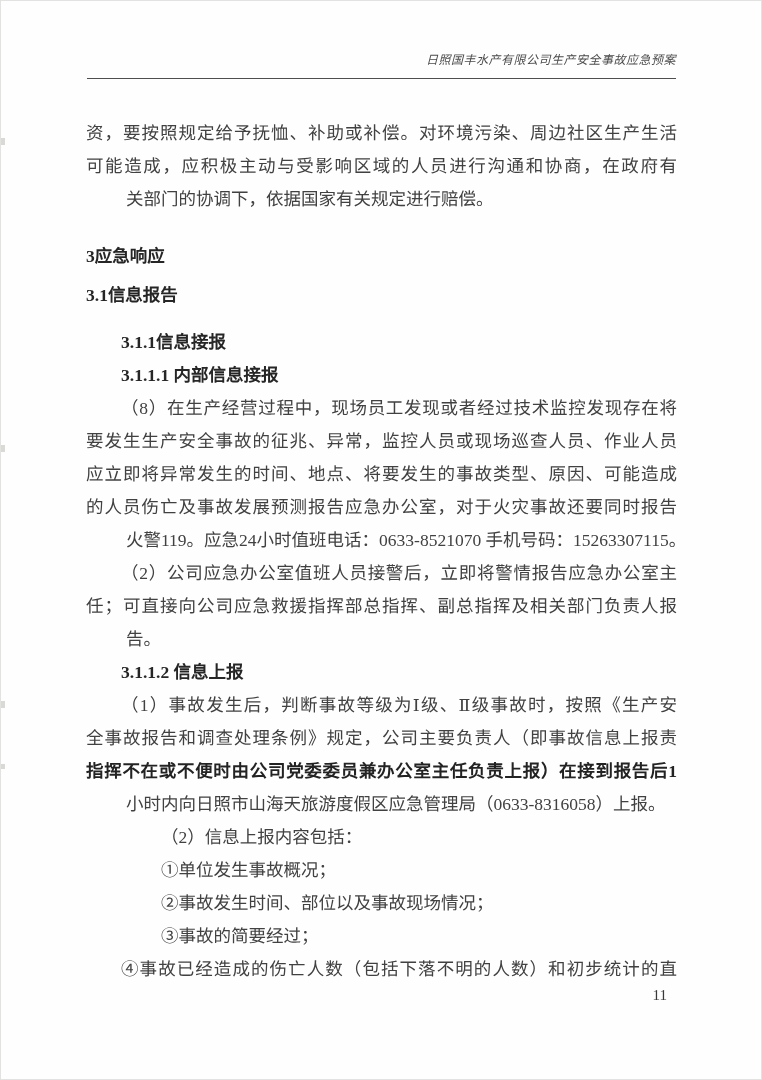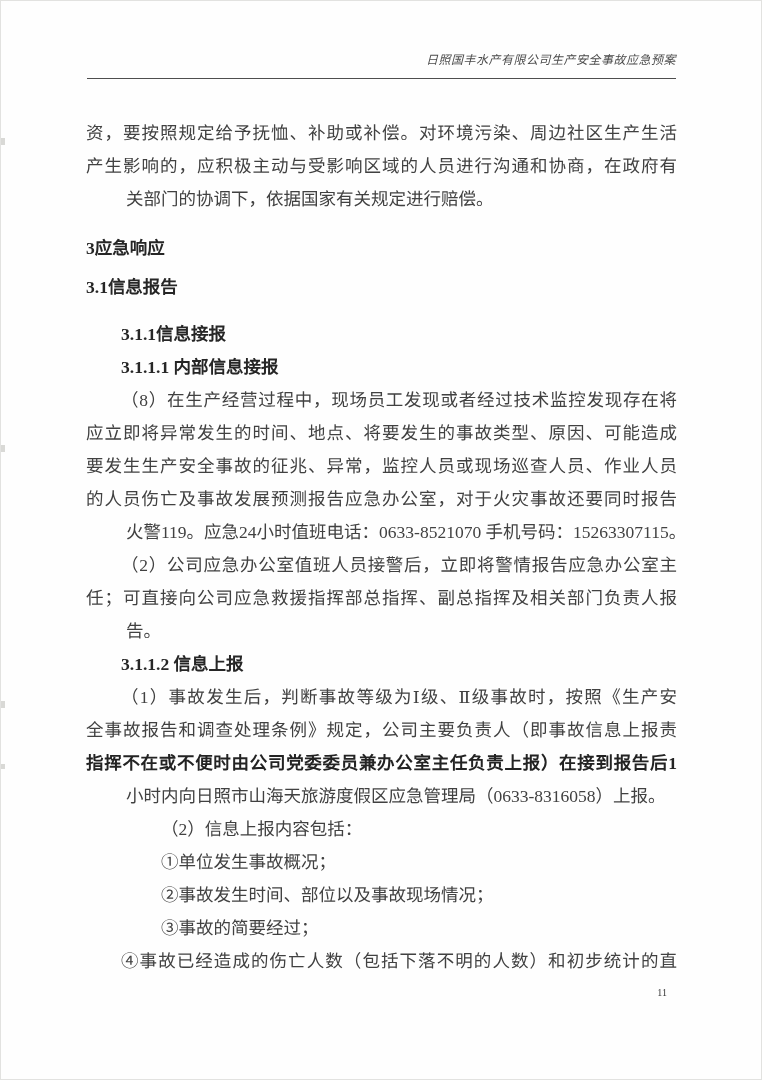--- a/index.html
+++ b/index.html
@@ -59,30 +59,30 @@
     font-weight: bold;
     color: #232323;
   }
   .heading {
     font-size: 17.5px;
     font-weight: bold;
     color: #262626;
     line-height: 33px;
     white-space: nowrap;
   }
-  .mt8  { margin-top: 16px; }
+  .mt8  { margin-top: 24px; }
   .mt6  { margin-top: 6px; }
   .mt14 { margin-top: 14px; }
   .indent2 { padding-left: 2em; }
   
   .page-number {
     position: absolute;
     right: 94px;
     top: 986px;
-    font-size: 10px;
+    font-size: 15px;
     color: #383838;
   }
   
   .speck {
     position: absolute;
     left: 0;
     width: 4px;
     height: 7px;
     background: #d9d9d6;
   }
@@ -94,31 +94,31 @@
 </head>
 <body>
 
 <div class="page">
 
   <div class="doc-header">日照国丰水产有限公司生产安全事故应急预案</div>
 
   <div class="content">
 
     <div class="line">资，要按照规定给予抚恤、补助或补偿。对环境污染、周边社区生产生活</div>
-    <div class="line">产生影响的，应积极主动与受影响区域的人员进行沟通和协商，在政府有</div>
+    <div class="line">可能造成，应积极主动与受影响区域的人员进行沟通和协商，在政府有</div>
     <div class="line end">关部门的协调下，依据国家有关规定进行赔偿。</div>
 
     <div class="heading mt8">3应急响应</div>
     <div class="heading mt6">3.1信息报告</div>
     <div class="heading mt14 indent2">3.1.1信息接报</div>
     <div class="heading indent2">3.1.1.1 内部信息接报</div>
 
     <div class="line indent">（8）在生产经营过程中，现场员工发现或者经过技术监控发现存在将</div>
+    <div class="line">要发生生产安全事故的征兆、异常，监控人员或现场巡查人员、作业人员</div>
     <div class="line">应立即将异常发生的时间、地点、将要发生的事故类型、原因、可能造成</div>
-    <div class="line">要发生生产安全事故的征兆、异常，监控人员或现场巡查人员、作业人员</div>
     <div class="line">的人员伤亡及事故发展预测报告应急办公室，对于火灾事故还要同时报告</div>
     <div class="line end">火警119。应急24小时值班电话：0633-8521070 手机号码：15263307115。</div>
 
     <div class="line indent">（2）公司应急办公室值班人员接警后，立即将警情报告应急办公室主</div>
     <div class="line">任；可直接向公司应急救援指挥部总指挥、副总指挥及相关部门负责人报</div>
     <div class="line end">告。</div>
 
     <div class="heading indent2">3.1.1.2 信息上报</div>
 
     <div class="line indent">（1）事故发生后，判断事故等级为Ⅰ级、Ⅱ级事故时，按照《生产安</div>

